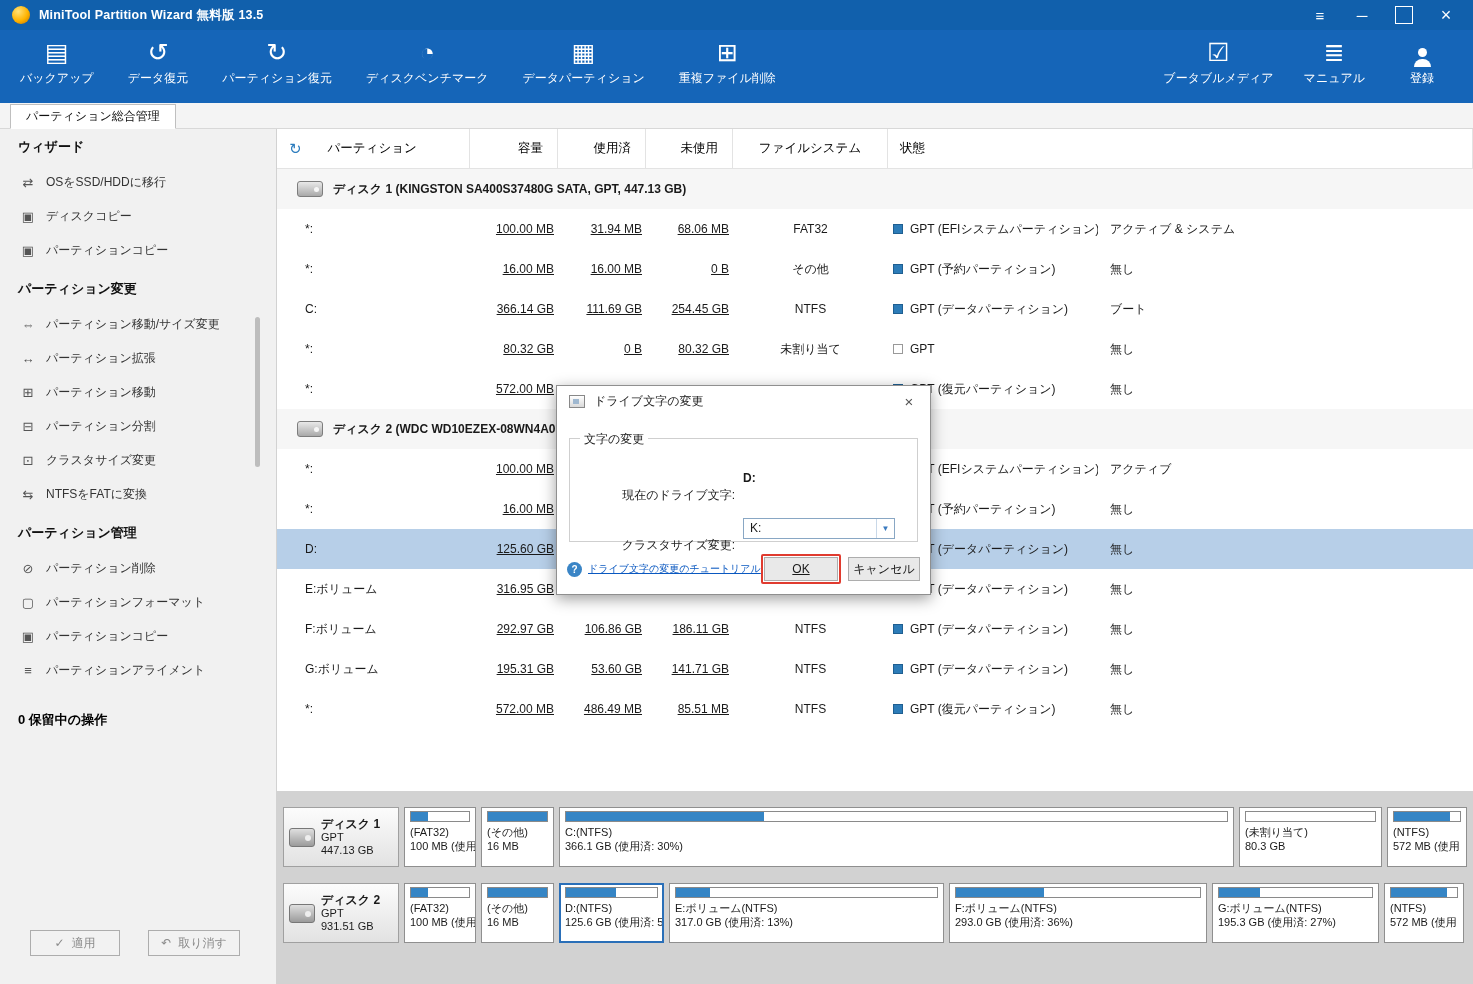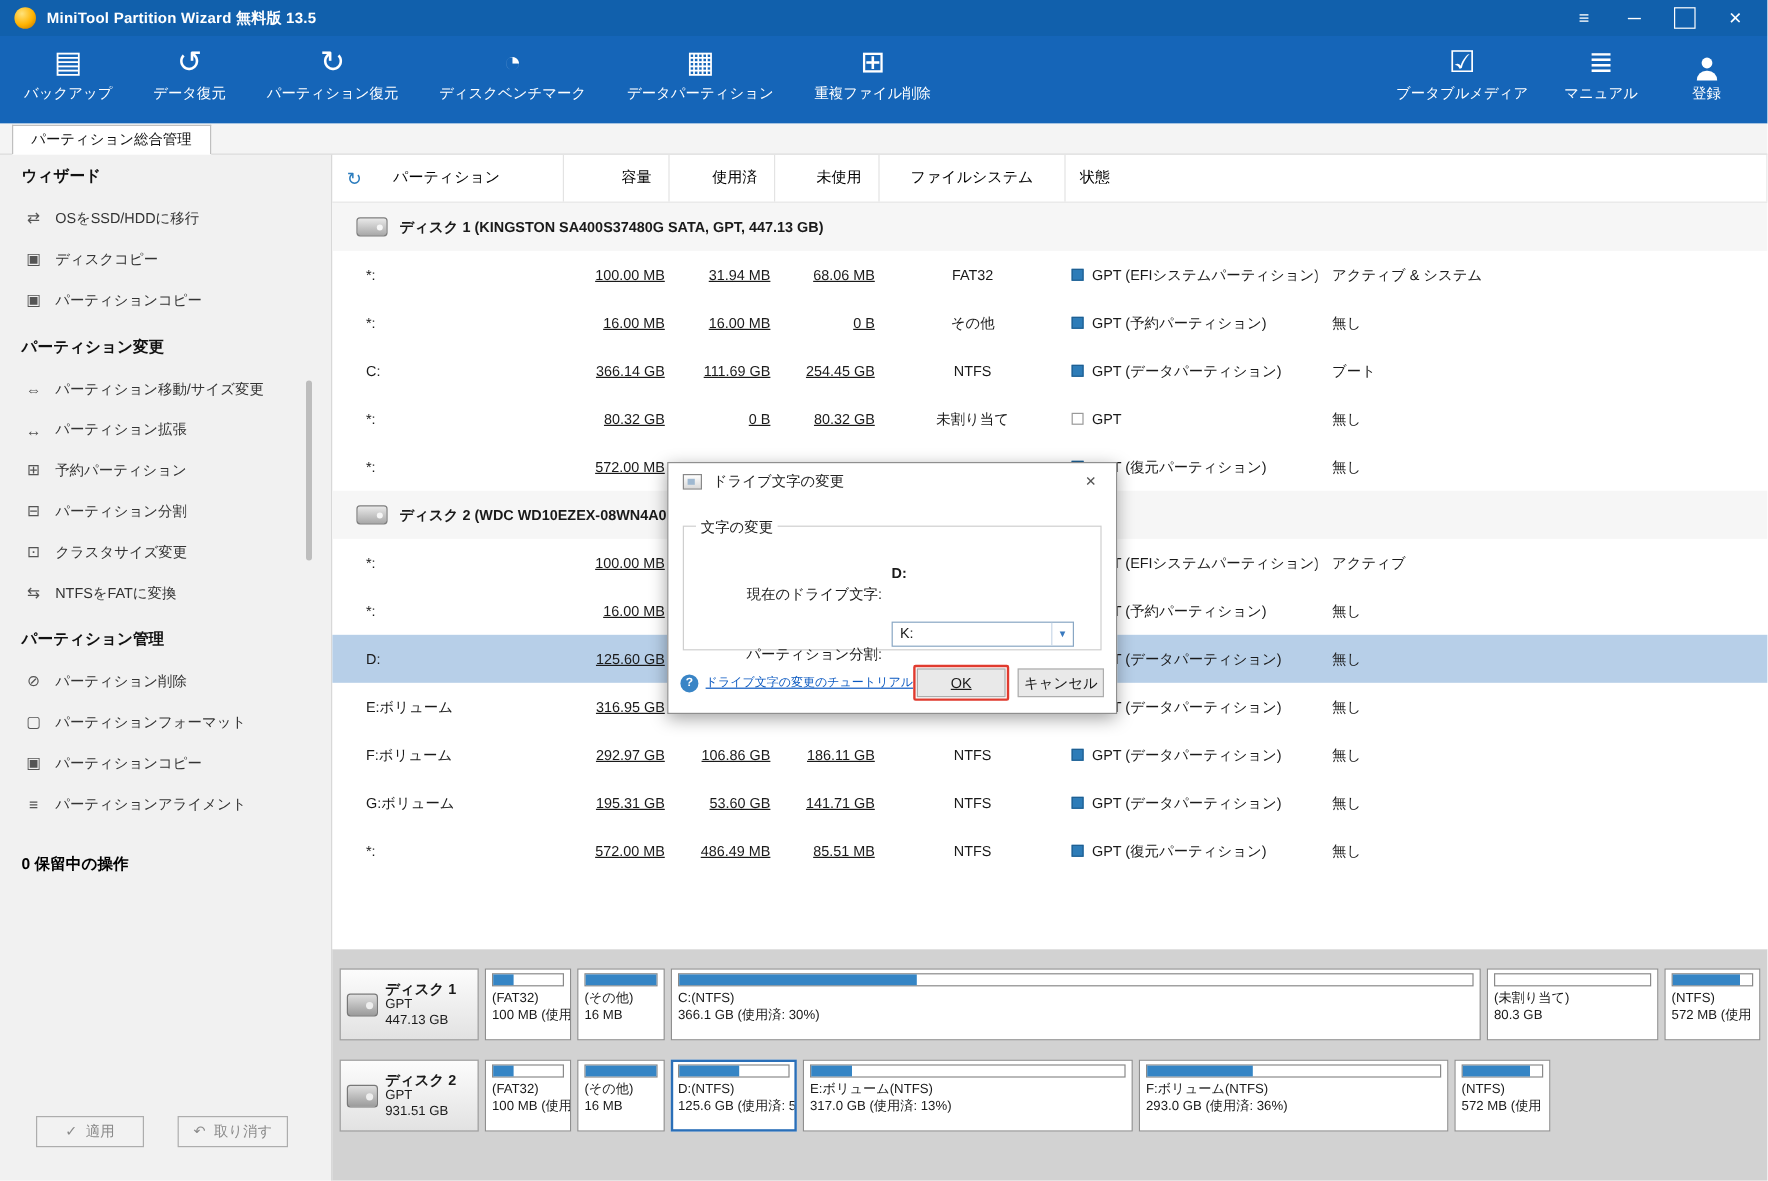--- a/index.html
+++ b/index.html
@@ -210,21 +210,21 @@
   <div class="s-item" data-interactable="true">
     <span class="sicon" data-interactable="false">⇔</span>
     <span data-interactable="false">パーティション移動/サイズ変更</span>
   </div>
   <div class="s-item" data-interactable="true">
     <span class="sicon" data-interactable="false">↔</span>
     <span data-interactable="false">パーティション拡張</span>
   </div>
   <div class="s-item" data-interactable="true">
     <span class="sicon" data-interactable="false">⊞</span>
-    <span data-interactable="false">予約パーティション</span>
+    <span data-interactable="false">パーティション移動</span>
   </div>
   <div class="s-item" data-interactable="true">
     <span class="sicon" data-interactable="false">⊟</span>
     <span data-interactable="false">パーティション分割</span>
   </div>
   <div class="s-item" data-interactable="true">
     <span class="sicon" data-interactable="false">⊡</span>
     <span data-interactable="false">クラスタサイズ変更</span>
   </div>
   <div class="s-item" data-interactable="true">
@@ -519,20 +519,27 @@
         <div class="segl" data-interactable="false">E:ボリューム(NTFS)</div>
         <div class="segl" data-interactable="false">317.0 GB (使用済: 13%)</div>
       </div>
       <div class="seg" style="width:258px" data-interactable="true">
         <div class="ubar" data-interactable="false">
             <div class="ufill" style="width:36%"></div>
           </div>
         <div class="segl" data-interactable="false">F:ボリューム(NTFS)</div>
         <div class="segl" data-interactable="false">293.0 GB (使用済: 36%)</div>
       </div>
+      <div class="seg" style="width:167px" data-interactable="true">
+        <div class="ubar" data-interactable="false">
+            <div class="ufill" style="width:27%"></div>
+          </div>
+        <div class="segl" data-interactable="false">G:ボリューム(NTFS)</div>
+        <div class="segl" data-interactable="false">195.3 GB (使用済: 27%)</div>
+      </div>
       <div class="seg" style="width:80px" data-interactable="true">
         <div class="ubar" data-interactable="false">
             <div class="ufill" style="width:85%"></div>
           </div>
         <div class="segl" data-interactable="false">(NTFS)</div>
         <div class="segl" data-interactable="false">572 MB (使用</div>
       </div>
     </div>
   </div>
 </section>
@@ -544,21 +551,21 @@
     <span class="dlg-close" data-interactable="true">×</span>
   </div>
   <div class="groupbox" data-interactable="false">
     <span class="legend" data-interactable="false">文字の変更</span>
   </div>
   <div class="dlg-row row-cur">
     <span class="dlg-label" data-interactable="false">現在のドライブ文字:</span>
     <span class="dlg-value" data-interactable="false">D:</span>
   </div>
   <div class="dlg-row row-new">
-    <span class="dlg-label" data-interactable="false">パーティション分割:</span>
+    <span class="dlg-label" data-interactable="false">クラスタサイズ変更:</span>
     <span class="dropdown" data-interactable="true">
       <span class="dd-text" data-interactable="false">K:</span>
       <span class="dd-btn" data-interactable="true">▼</span>
     </span>
   </div>
   <div class="dlg-footer">
     <span class="help-ico" data-interactable="true">?</span>
     <span class="tut-link" data-interactable="true">ドライブ文字の変更のチュートリアル</span>
     <span class="okwrap" data-interactable="false">
       <span class="btn btn-ok" data-interactable="true">OK</span>

